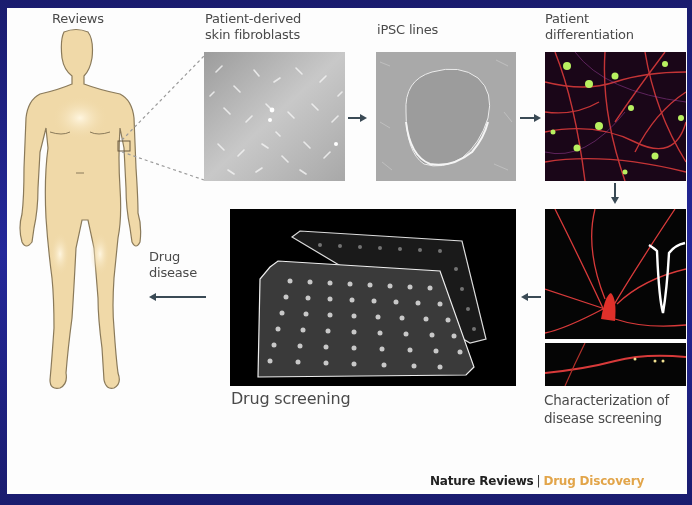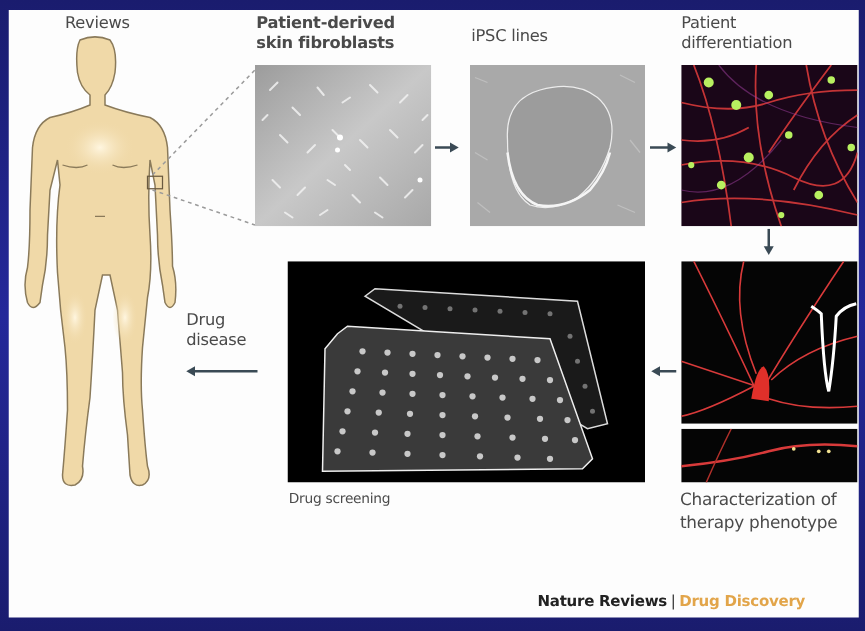--- a/index.html
+++ b/index.html
@@ -35,21 +35,21 @@
   <path d="M82 104 Q90 108 102 104" fill="none" stroke="#8a7a5a" stroke-width="1"></path>
   <line x1="68" y1="145" x2="76" y2="145" stroke="#8a7a5a" stroke-width="1"></line>
   <rect x="110" y="113" width="12" height="10" fill="none" stroke="#6a5a40" stroke-width="1"></rect>
 </svg>
 
 <svg class="arrow" style="left:120px;top:52px;" width="88" height="132">
   <line x1="2" y1="88" x2="84" y2="4" stroke="#9a9a9a" stroke-width="1.2" stroke-dasharray="3,3"></line>
   <line x1="2" y1="100" x2="84" y2="128" stroke="#9a9a9a" stroke-width="1.2" stroke-dasharray="3,3"></line>
 </svg>
 
-<div class="lbl" style="left:205px;top:11px;font-weight:bold;">Patient-derived
+<div class="lbl" style="left:205px;top:11px;">Patient-derived
 skin fibroblasts</div>
 <svg class="img" style="left:204px;top:52px;" width="141" height="129">
   <defs>
     <linearGradient id="fibbg" x1="0" y1="0" x2="1" y2="1">
       <stop offset="0%" stop-color="#9c9c9c"></stop>
       <stop offset="50%" stop-color="#c8c8c8"></stop>
       <stop offset="100%" stop-color="#a8a8a8"></stop>
     </linearGradient>
   </defs>
   <rect width="141" height="129" fill="url(#fibbg)"></rect>
@@ -166,21 +166,21 @@
   <rect width="141" height="43" fill="#050505"></rect>
   <path d="M0 30 Q40 26 70 18 T141 14" stroke="#d83a3a" stroke-width="2" fill="none"></path>
   <path d="M20 43 Q30 20 40 0" stroke="#b0302a" stroke-width="1.2" fill="none"></path>
   <g fill="#f0e090">
       <circle cx="90" cy="16" r="1.5"></circle>
       <circle cx="110" cy="18" r="1.5"></circle>
       <circle cx="118" cy="18" r="1.5"></circle>
     </g>
 </svg>
 <div class="lbl" style="left:544px;top:391px;font-size:13.5px;line-height:18px;">Characterization of
-therapy phenotype</div>
+disease screening</div>
 
 <svg class="arrow" style="left:520px;top:291px;" width="22" height="12">
   <line x1="7" y1="6" x2="21" y2="6" stroke="#3a4a55" stroke-width="2"></line>
     <polygon points="8,2 1,6 8,10" fill="#3a4a55"></polygon>
 </svg>
 
 <svg class="img" style="left:230px;top:209px;" width="286" height="177">
   <rect width="286" height="177" fill="#000"></rect>
   <path d="M62 28 L70 22 L232 32 L256 130 L240 134 Z" fill="#1a1a1a" stroke="#dcdcdc" stroke-width="1.2"></path>
   <path d="M40 58 L48 52 L210 62 L244 158 L236 166 L28 168 L30 70 Z" fill="#3a3a3a" stroke="#eeeeee" stroke-width="1.2"></path>
@@ -240,21 +240,21 @@
       <circle cx="150" cy="39" r="2"></circle>
       <circle cx="170" cy="40" r="2"></circle>
       <circle cx="190" cy="41" r="2"></circle>
       <circle cx="210" cy="42" r="2"></circle>
       <circle cx="226" cy="60" r="2"></circle>
       <circle cx="232" cy="80" r="2"></circle>
       <circle cx="238" cy="100" r="2"></circle>
       <circle cx="244" cy="120" r="2"></circle>
   </g>
 </svg>
-<div class="lbl" style="left:231px;top:391px;font-size:11px;">Drug screening</div>
+<div class="lbl" style="left:231px;top:391px;font-size:16px;">Drug screening</div>
 
 <div class="lbl" style="left:149px;top:249px;font-size:13px;">Drug
 disease</div>
 <svg class="arrow" style="left:148px;top:291px;" width="60" height="12">
   <line x1="7" y1="6" x2="58" y2="6" stroke="#3a4a55" stroke-width="2"></line>
     <polygon points="8,2 1,6 8,10" fill="#3a4a55"></polygon>
 </svg>
 
 <div class="footer">
   <span>Nature Reviews</span><span class="sep">|</span><span class="brand2">Drug Discovery</span>

